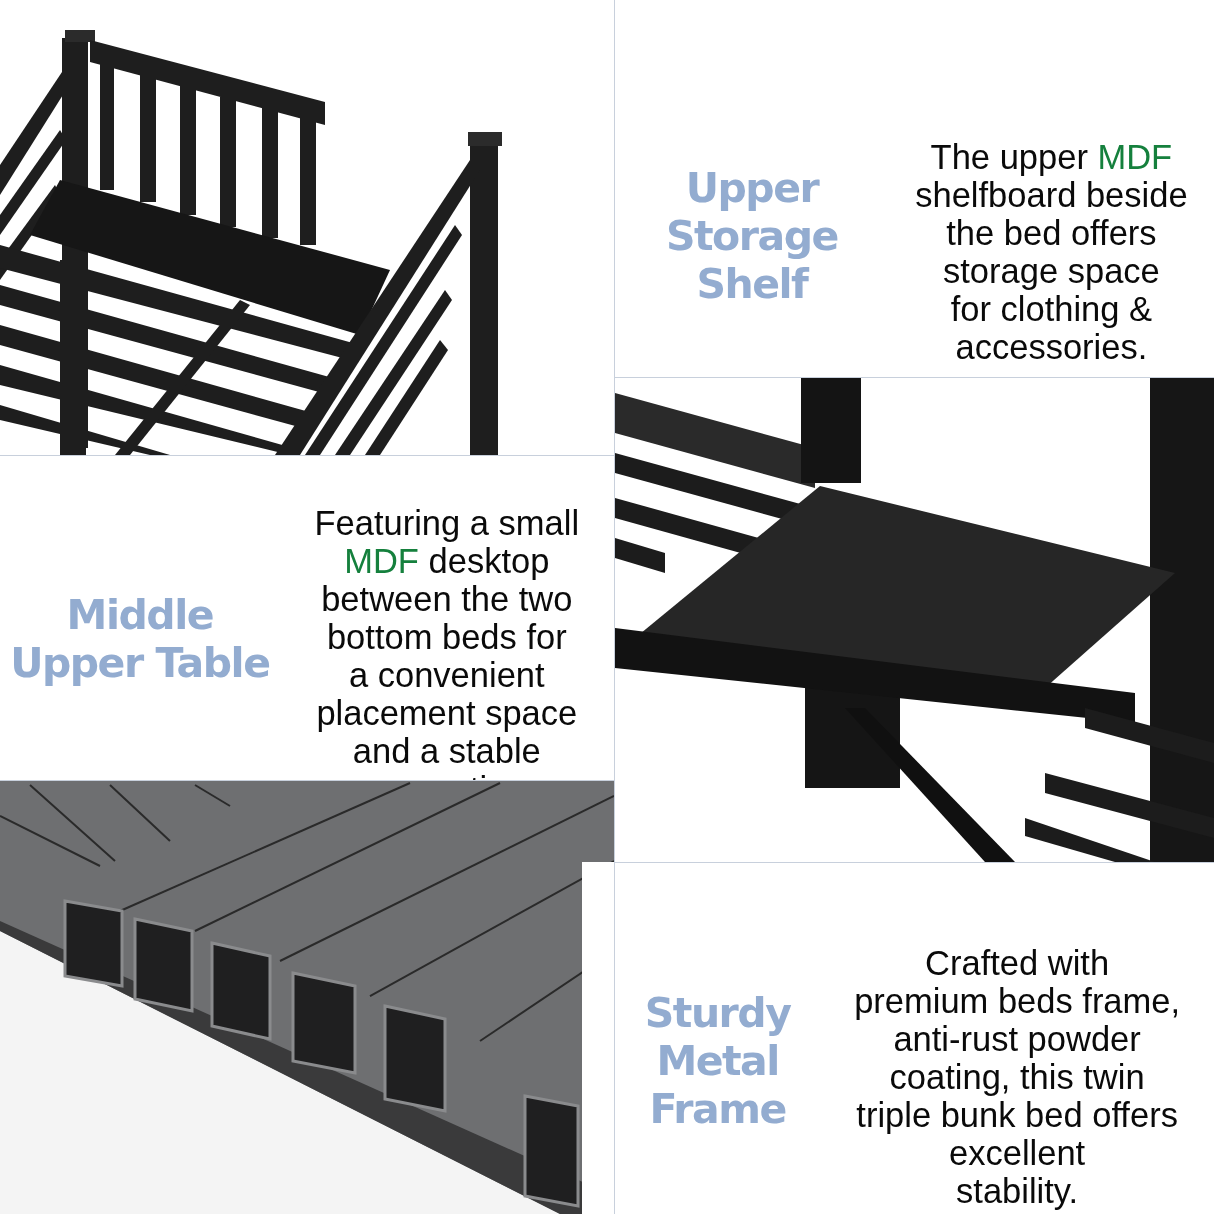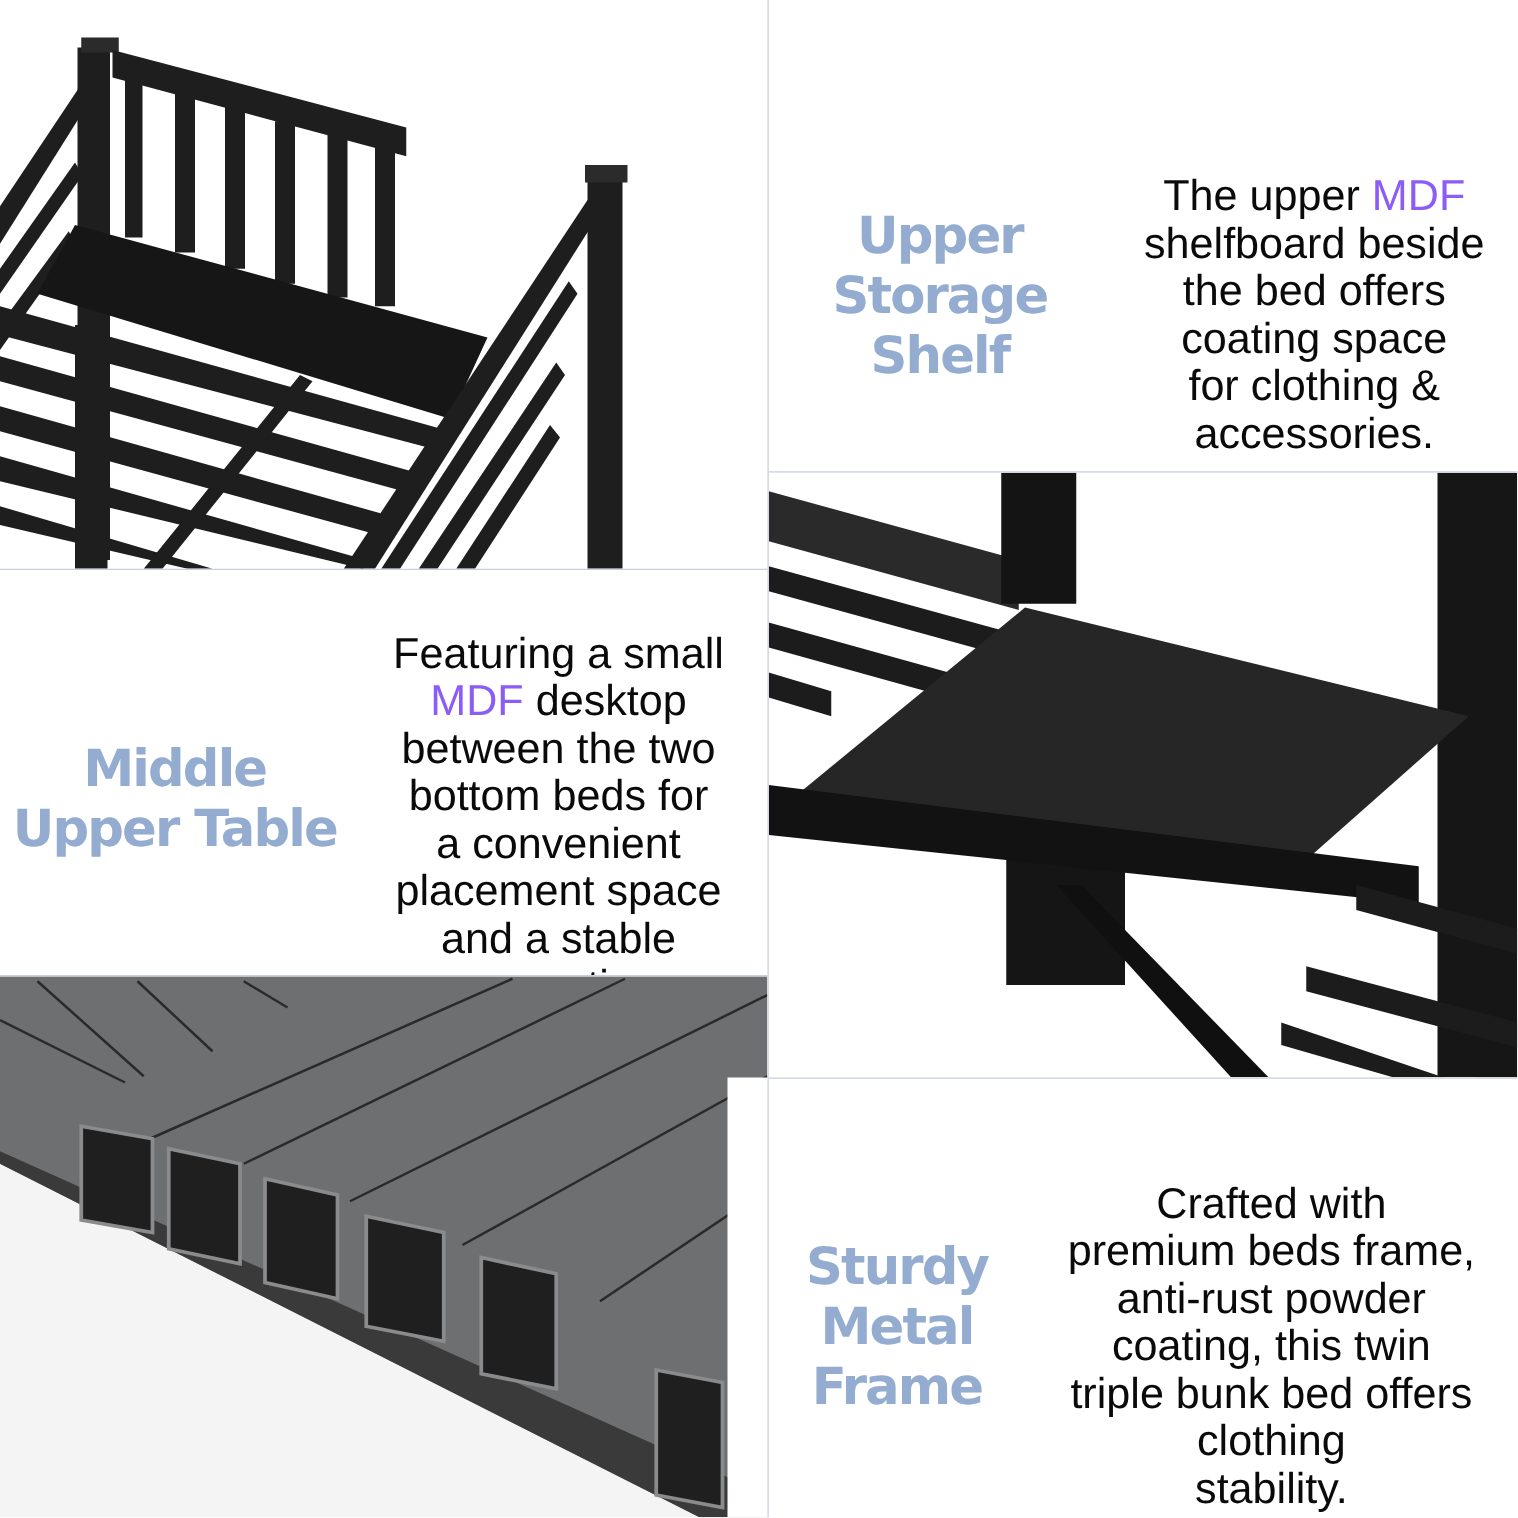--- a/index.html
+++ b/index.html
@@ -6,21 +6,21 @@
   html, body { width: 1214px; height: 1214px; background: #ffffff; overflow: hidden; }
   body { position: relative; font-family: "Liberation Sans", sans-serif; }
 
   .panel { position: absolute; overflow: hidden; }
   .text-panel { background: #ffffff; display: flex; align-items: center; text-align: center; }
   .heading {
     font-family: "DejaVu Sans", sans-serif;
     font-weight: bold; color: #93acd0; font-size: 41px; letter-spacing: -1.5px;
   }
   .body-text { color: #0a0a0a; font-size: 34.5px; line-height: 38px; }
-  .accent { color: #8b5cf6; }
+  .accent { color: #15803d; }
 
   .divider-v { position: absolute; background: #c8d0dc; width: 1px; }
   .divider-h { position: absolute; background: #c8d0dc; height: 1px; }
 
   svg { display: block; }
 </style>
 </head>
 <body>
 
 <div class="panel" style="left:0; top:0; width:614px; height:455px; background:#ffffff;">
@@ -59,21 +59,21 @@
       <polygon points="445,290 452,300 350,455 335,455"></polygon>
       <polygon points="440,340 448,350 380,455 365,455"></polygon>
     </g>
   </svg>
 </div>
 
 <div class="panel text-panel" style="left:615px; top:0; width:599px; height:378px; padding-top:94px;">
   <div class="heading">Upper Storage Shelf</div>
   <div class="body-text" style="margin-top:32px;">
     <div><span>The upper </span><span class="accent">MDF</span><span> shelfboard beside</span></div>
-    <div>the bed offers coating space</div>
+    <div>the bed offers storage space</div>
     <div>for clothing &amp; accessories.</div>
   </div>
 </div>
 
 <div class="panel text-panel" style="left:0; top:456px; width:614px; height:324px; padding-top:42px;">
   <div class="heading">Middle Upper Table</div>
   <div class="body-text" style="margin-top:34px;">
     <div><span>Featuring a small </span><span class="accent">MDF</span><span> desktop</span></div>
     <div>between the two bottom beds for</div>
     <div>a convenient placement space</div>
@@ -131,21 +131,21 @@
       <polygon points="525,315 578,325 578,425 525,415"></polygon>
     </g>
   </svg>
 </div>
 
 <div class="panel text-panel" style="left:582px; top:862px; width:599px; height:352px; padding-top:46px;">
   <div class="heading">Sturdy Metal Frame</div>
   <div class="body-text" style="margin-top:32px;">
     <div>Crafted with premium beds frame,</div>
     <div>anti-rust powder coating, this twin</div>
-    <div>triple bunk bed offers clothing</div>
+    <div>triple bunk bed offers excellent</div>
     <div>stability.</div>
   </div>
 </div>
 
 <div class="divider-v" style="left:614px; top:0; height:1214px;"></div>
 <div class="divider-h" style="left:0; top:455px; width:614px;"></div>
 <div class="divider-h" style="left:0; top:780px; width:614px;"></div>
 <div class="divider-h" style="left:615px; top:377px; width:599px;"></div>
 <div class="divider-h" style="left:615px; top:862px; width:599px;"></div>
 

